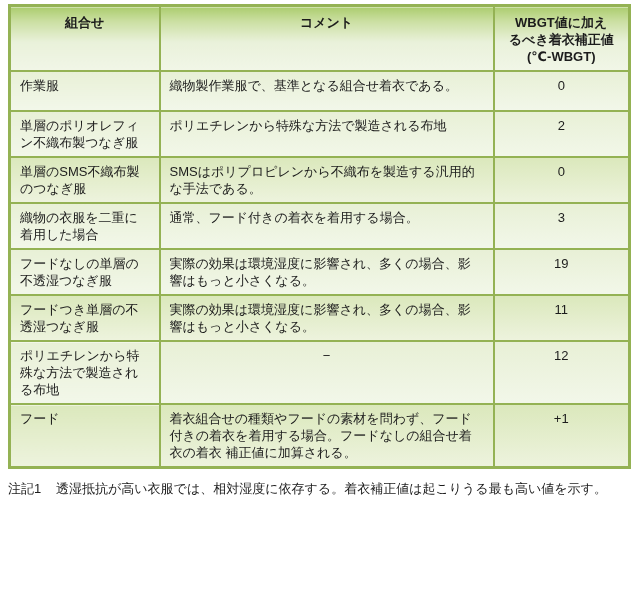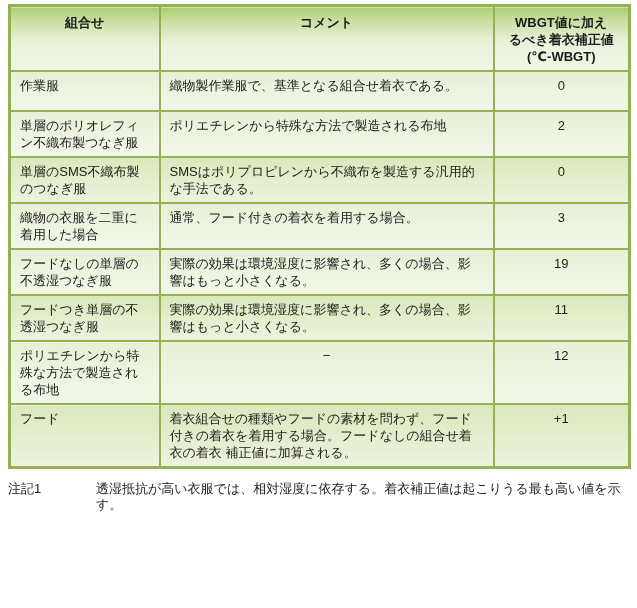--- a/index.html
+++ b/index.html
@@ -29,21 +29,21 @@
   }
   th.col-value{white-space:pre-line;}
   tr.odd td{background:linear-gradient(180deg,#e8f0d6 0%,#f2f7e9 100%);}
   tr.even td{background:linear-gradient(180deg,#dbe8bc 0%,#edf3dd 100%);}
   td.value{text-align:center;}
   td.center{text-align:center;}
   tr.h34{height:40px;}
   tr.h46{height:46px;}
   tr.h62{height:62px;}
   .notes{padding:12px 8px 0 8px;font-size:13px;}
-  .note{display:flex;margin-bottom:6px;line-height:16px;gap:40px;}
+  .note{display:flex;margin-bottom:6px;line-height:16px;}
   .note-label{width:48px;flex:none;}
   .note-text{flex:1;}
 </style>
 </head>
 <body>
 
 <div class="table-wrap">
   <table>
     <colgroup>
       <col style="width:150px">

